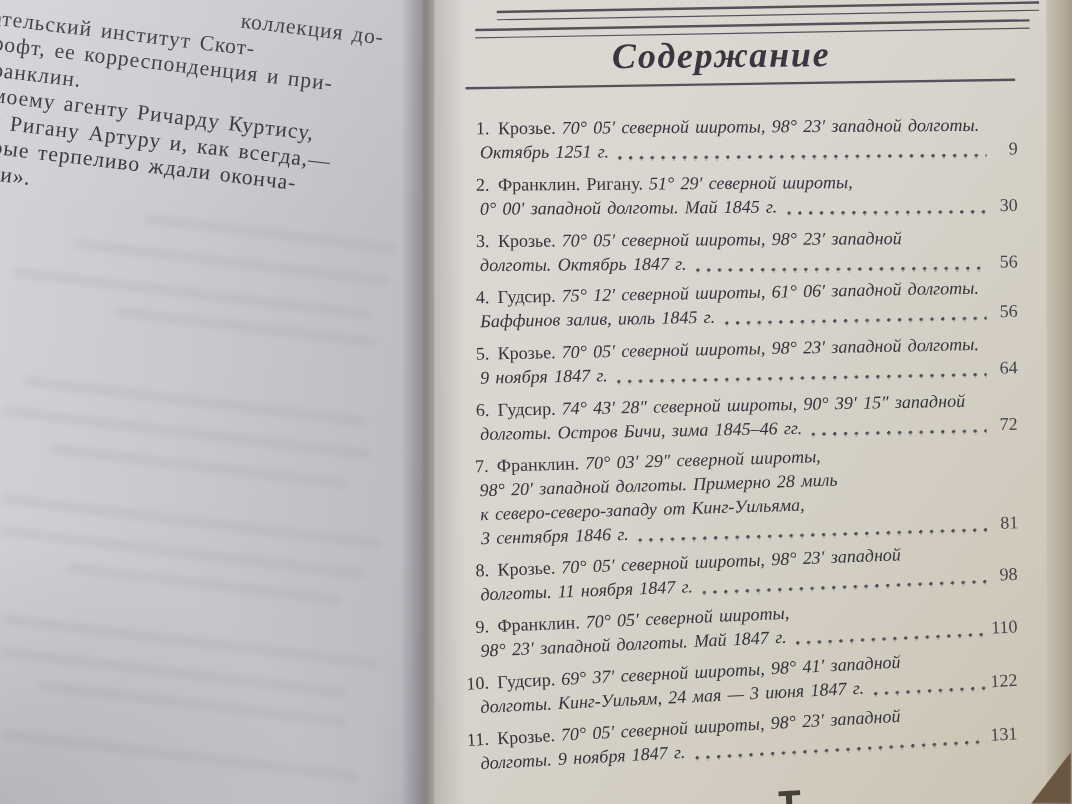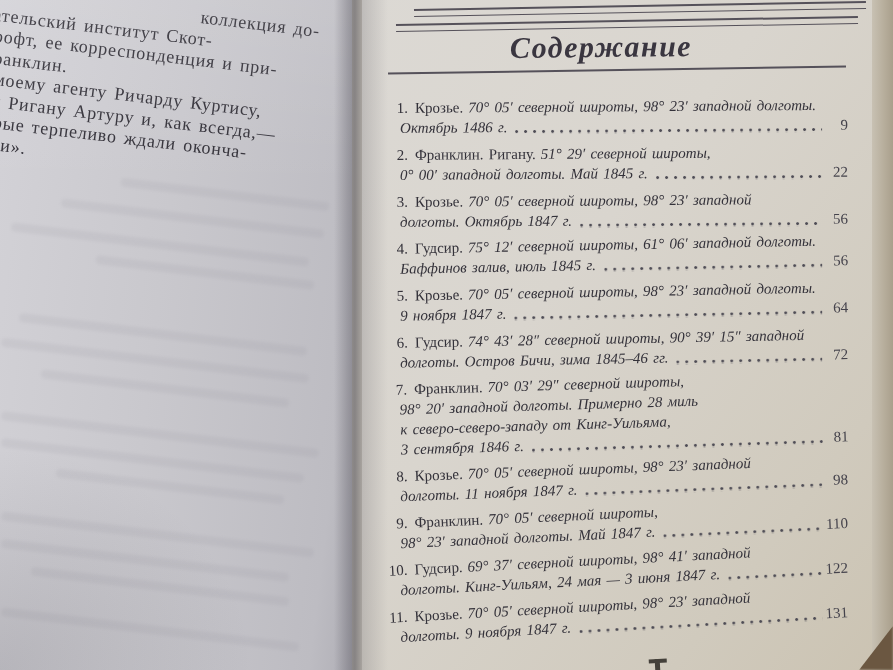--- a/index.html
+++ b/index.html
@@ -115,32 +115,32 @@
     <div class="hdr-rule rp1"></div>
     <div class="hdr-rule rp2"></div>
     <div class="title">Содержание</div>
     <div class="rule-single"></div>
 
     <ol class="toc">
 
       <li class="toc-item">
         <div class="l first"><span class="num">1.</span><span class="nm">Крозье.</span><span class="it">70° 05′ северной широты, 98° 23′ западной долготы.</span></div>
         <div class="l last">
-            <span class="it">Октябрь 1486 г.</span>
+            <span class="it">Октябрь 1251 г.</span>
             <span class="leader"></span>
             <span class="pg">9</span>
           </div>
       </li>
 
       <li class="toc-item">
         <div class="l first"><span class="num">2.</span><span class="nm">Франклин. Ригану.</span><span class="it">51° 29′ северной широты,</span></div>
         <div class="l last">
             <span class="it">0° 00′ западной долготы. Май 1845 г.</span>
             <span class="leader"></span>
-            <span class="pg">22</span>
+            <span class="pg">30</span>
           </div>
       </li>
 
       <li class="toc-item">
         <div class="l first"><span class="num">3.</span><span class="nm">Крозье.</span><span class="it">70° 05′ северной широты, 98° 23′ западной</span></div>
         <div class="l last">
             <span class="it">долготы. Октябрь 1847 г.</span>
             <span class="leader"></span>
             <span class="pg">56</span>
           </div>

